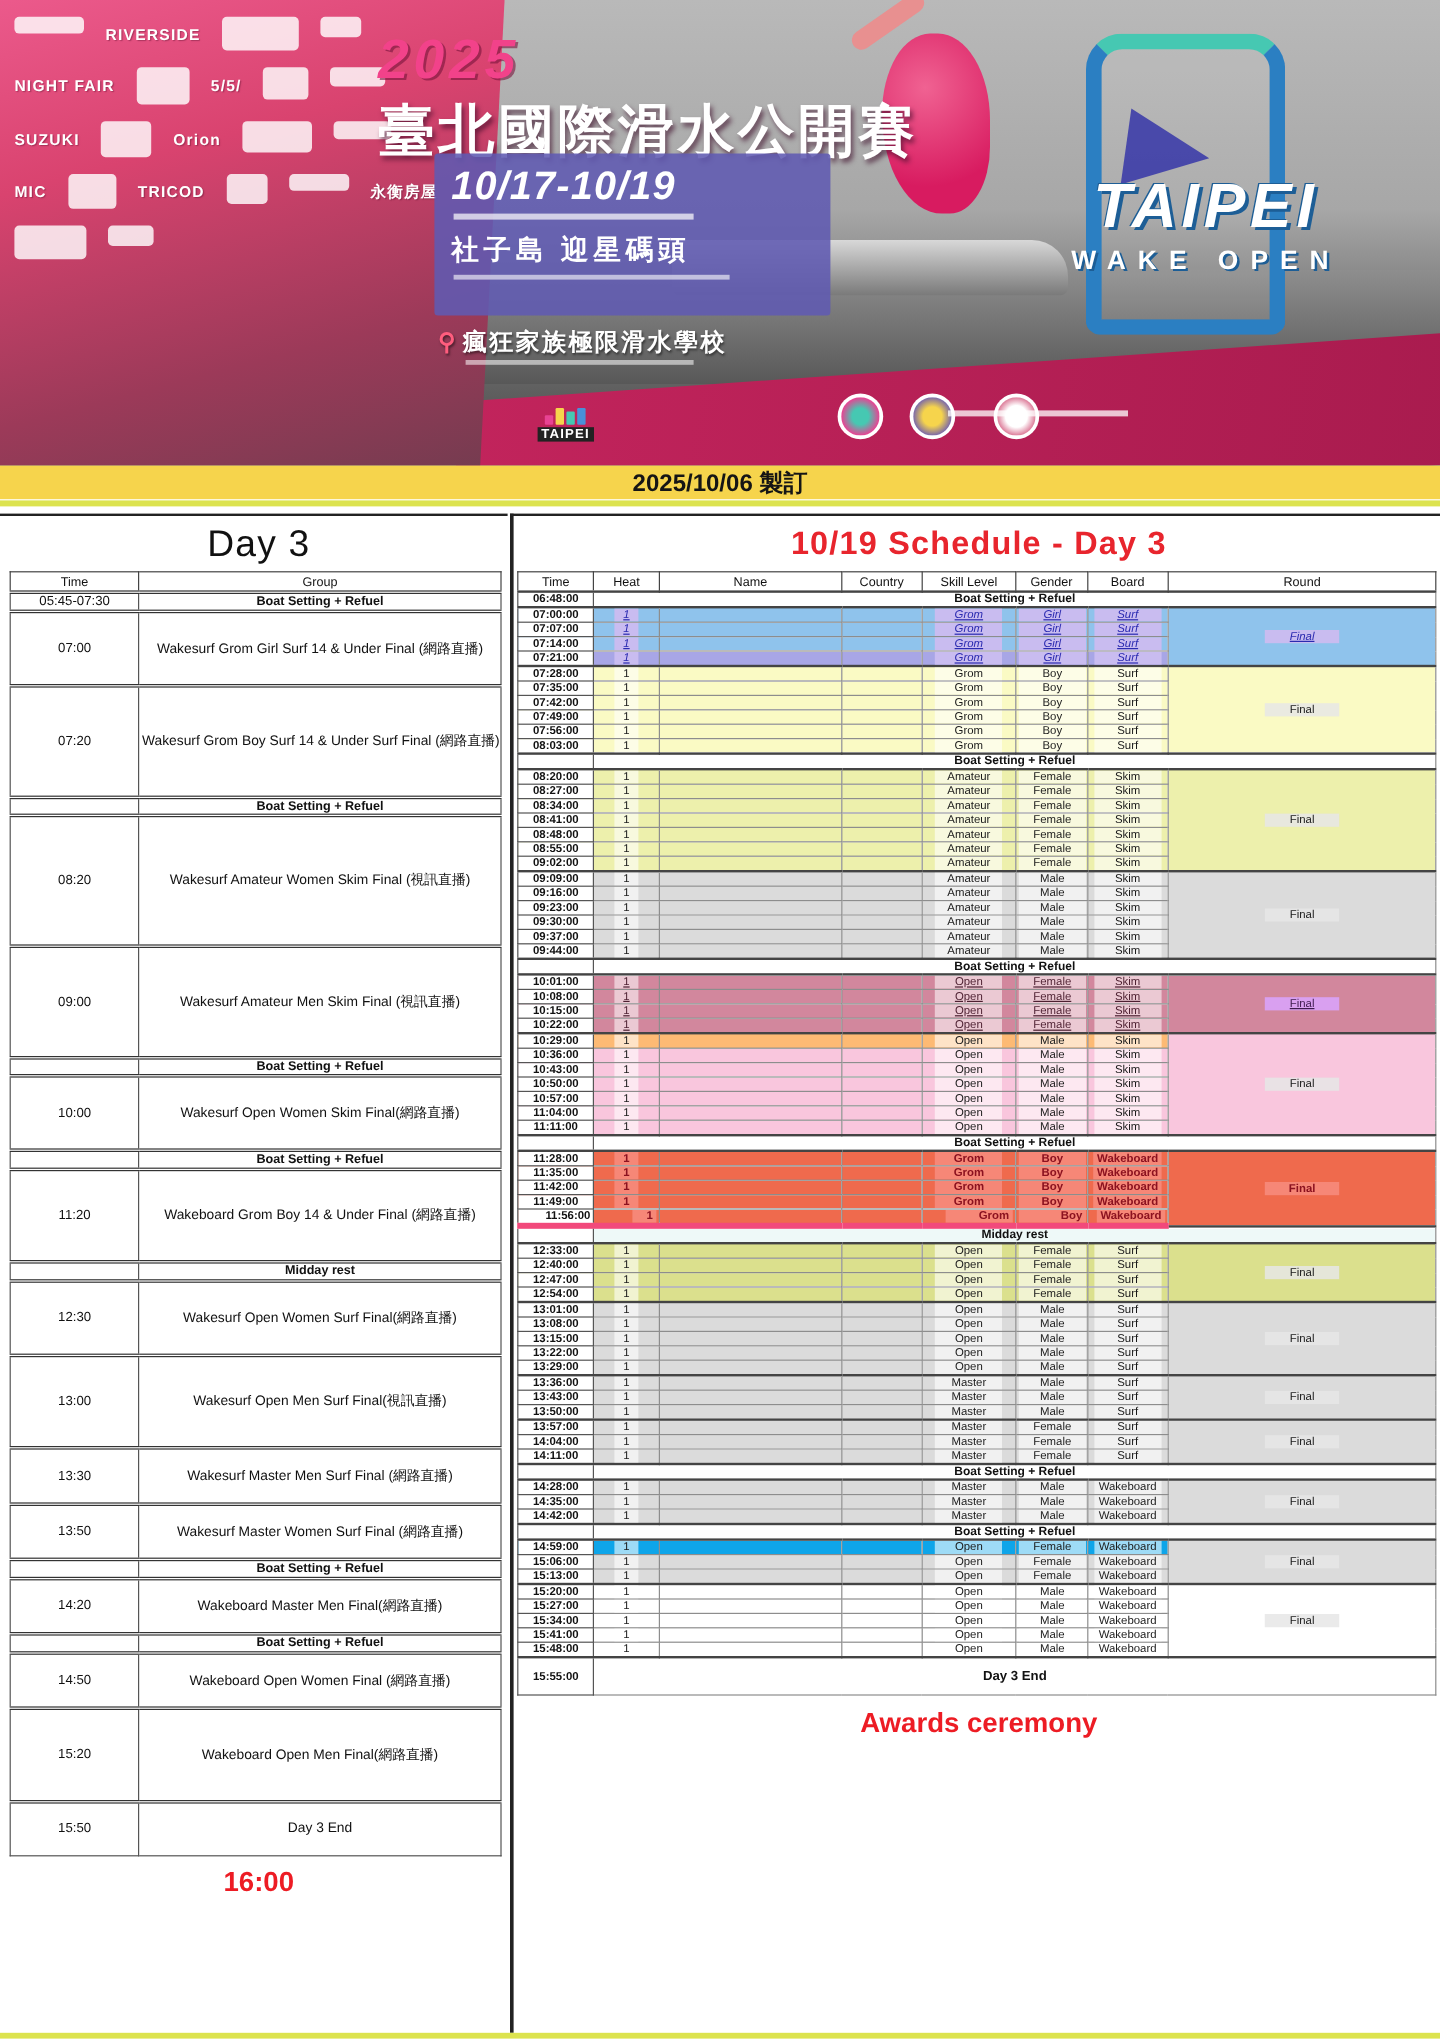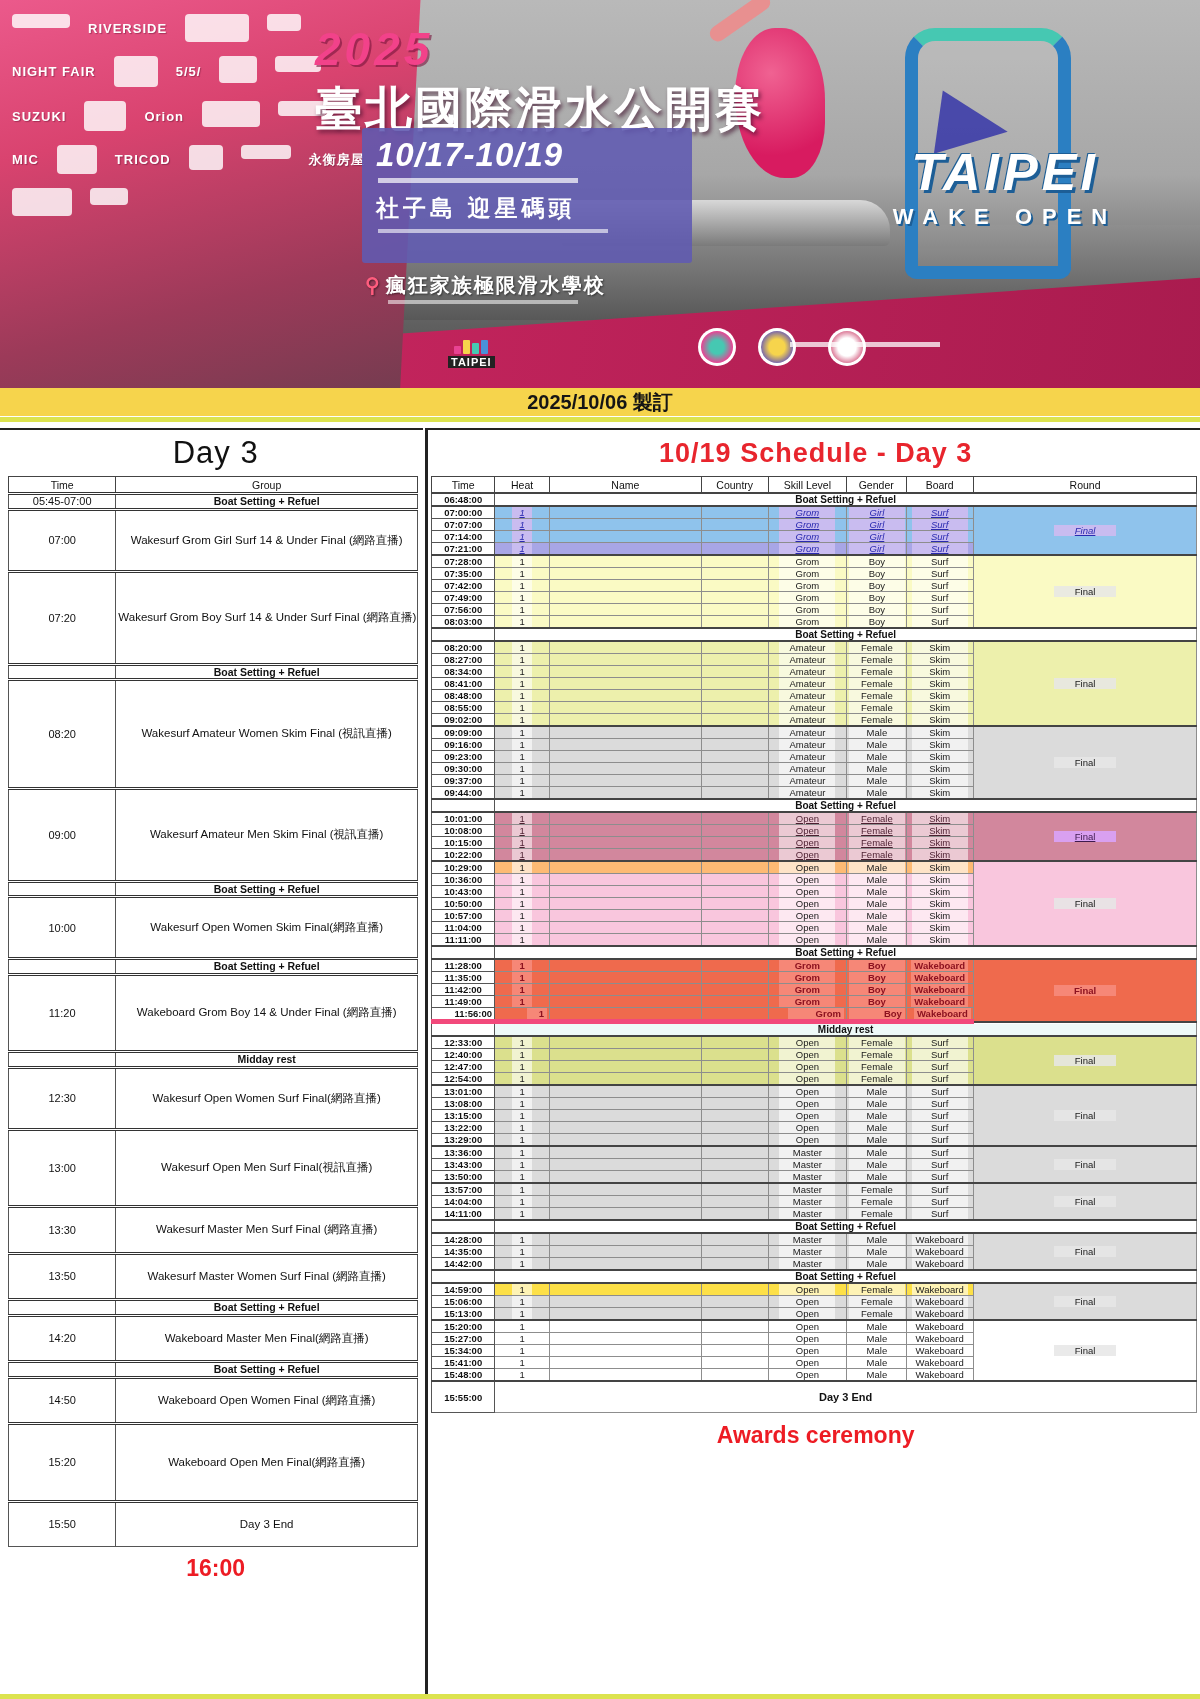--- a/index.html
+++ b/index.html
@@ -200,21 +200,21 @@
     <div class="panel-head">Day 3</div>
     <table class="lt">
       <thead>
           <tr>
         <th class="ltime">Time</th>
         <th>Group</th>
       </tr>
         </thead>
       <tbody id="left-tbody">
           <tr class="sec-first" style="height: 15.5px;">
-            <td class="ltime">05:45-07:00</td>
+            <td class="ltime">05:45-07:30</td>
             <td class="lgroup" style="font-weight: bold; font-size: 10.5px;">Boat Setting + Refuel</td>
           </tr>
           <tr class="sec-first" style="height: 62px;">
             <td class="ltime">07:00</td>
             <td class="lgroup">Wakesurf Grom Girl Surf 14 &amp; Under Final (網路直播)</td>
           </tr>
           <tr class="sec-first" style="height: 93px;">
             <td class="ltime">07:20</td>
             <td class="lgroup">Wakesurf Grom Boy Surf 14 &amp; Under Surf Final (網路直播)</td>
           </tr>
@@ -867,21 +867,21 @@
             <td></td>
             <td></td>
             <td><span class="chip">Master</span></td>
             <td><span class="chip">Male</span></td>
             <td><span class="chip">Wakeboard</span></td>
           </tr>
           <tr class="sec-first">
             <td class="rtime"></td>
             <td class="spanlab" colspan="7">Boat Setting + Refuel</td>
           </tr>
-          <tr class="t-open_f_wb sec-first" style="background: #fde047;">
+          <tr class="t-open_f_wb sec-first" style="background: #0ea5e9;">
             <td class="rtime">14:59:00</td>
             <td><span class="chip heat">1</span></td>
             <td></td>
             <td></td>
             <td><span class="chip">Open</span></td>
             <td><span class="chip">Female</span></td>
             <td><span class="chip">Wakeboard</span></td>
             <td class="round" rowspan="3" style="background: rgb(219, 219, 219);"><span class="chip">Final</span></td>
           </tr>
           <tr class="t-open_f_wb" style="background: rgb(219, 219, 219);">

